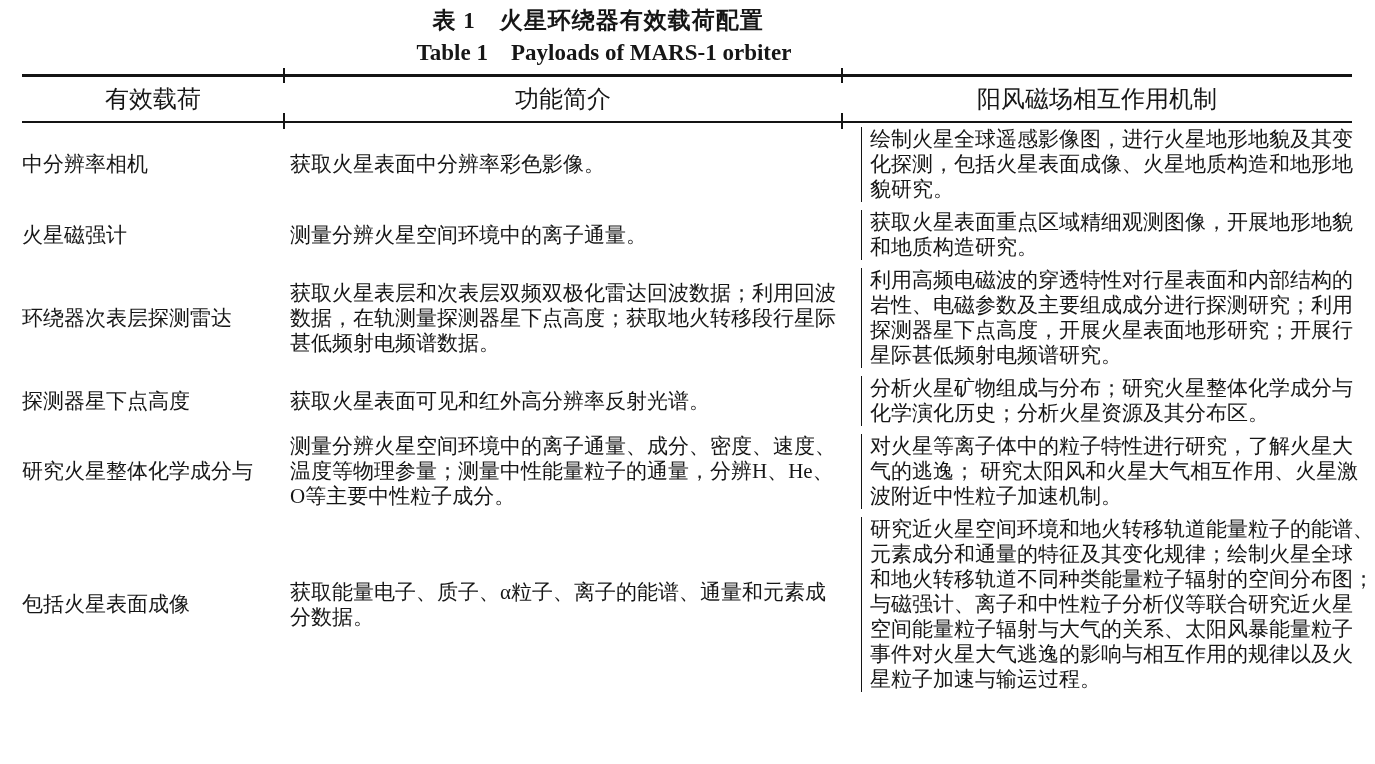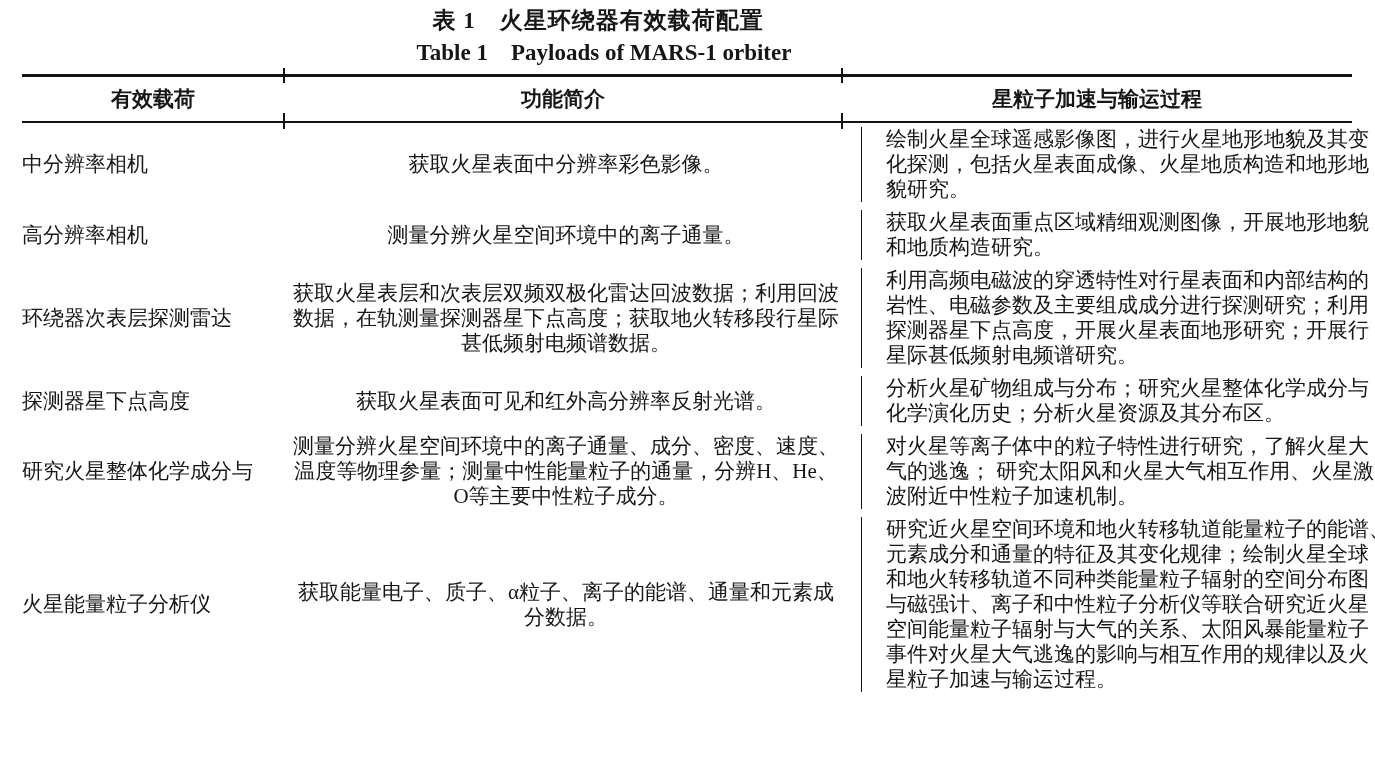--- a/index.html
+++ b/index.html
@@ -29,32 +29,32 @@
     width: 1330px;
     border-top: 3px solid #141414;
   }
   col.c1 { width: 262px; }
   col.c2 { width: 558px; }
   col.c3 { width: 510px; }
 
   thead tr { border-bottom: 2px solid #141414; }
   thead th {
     height: 44px; padding: 0;
-    font-weight: bold; font-size: 21px;
+    font-weight: normal; font-size: 24px;
     vertical-align: middle;
   }
 
   tbody td { padding: 4px 0; vertical-align: middle; font-size: 21px; }
 
   .payload  { line-height: 25px; white-space: pre; }
-  .fn       { line-height: 25px; white-space: pre; padding-left: 6px; text-align: center; }
+  .fn       { line-height: 25px; white-space: pre; padding-left: 6px; }
   .mission  {
     line-height: 25px; white-space: pre;
     border-left: 1.5px solid #141414;
-    padding-left: 24px; margin-left: 19px;
+    padding-left: 8px; margin-left: 19px;
   }
 
   
   .tick { position: absolute; width: 2px; background: #141414; }
   .tick.t-top  { top: -6px;  height: 15px; }
   .tick.t-head { top: 39px;  height: 16px; }
   .tick.x1 { left: 261px; }
   .tick.x2 { left: 819px; }
 </style>
 </head>
@@ -75,40 +75,40 @@
     <table class="paytable">
       <colgroup>
           <col class="c1">
           <col class="c2">
           <col class="c3">
         </colgroup>
       <thead>
         <tr>
           <th>有效载荷</th>
           <th>功能简介</th>
-          <th>星粒子加速与输运过程</th>
+          <th>阳风磁场相互作用机制</th>
         </tr>
       </thead>
       <tbody>
         <tr>
           <td>
               <div class="payload">中分辨率相机</div>
             </td>
           <td>
               <div class="fn">获取火星表面中分辨率彩色影像。</div>
             </td>
           <td>
               <div class="mission">绘制火星全球遥感影像图，进行火星地形地貌及其变
 化探测，包括火星表面成像、火星地质构造和地形地
 貌研究。</div>
             </td>
         </tr>
         <tr>
           <td>
-              <div class="payload">高分辨率相机</div>
+              <div class="payload">火星磁强计</div>
             </td>
           <td>
               <div class="fn">测量分辨火星空间环境中的离子通量。</div>
             </td>
           <td>
               <div class="mission">获取火星表面重点区域精细观测图像，开展地形地貌
 和地质构造研究。</div>
             </td>
         </tr>
         <tr>
@@ -149,21 +149,21 @@
 O等主要中性粒子成分。</div>
             </td>
           <td>
               <div class="mission">对火星等离子体中的粒子特性进行研究，了解火星大
 气的逃逸； 研究太阳风和火星大气相互作用、火星激
 波附近中性粒子加速机制。</div>
             </td>
         </tr>
         <tr>
           <td>
-              <div class="payload">火星能量粒子分析仪</div>
+              <div class="payload">包括火星表面成像</div>
             </td>
           <td>
               <div class="fn">获取能量电子、质子、α粒子、离子的能谱、通量和元素成
 分数据。</div>
             </td>
           <td>
               <div class="mission">研究近火星空间环境和地火转移轨道能量粒子的能谱、
 元素成分和通量的特征及其变化规律；绘制火星全球
 和地火转移轨道不同种类能量粒子辐射的空间分布图；
 与磁强计、离子和中性粒子分析仪等联合研究近火星

